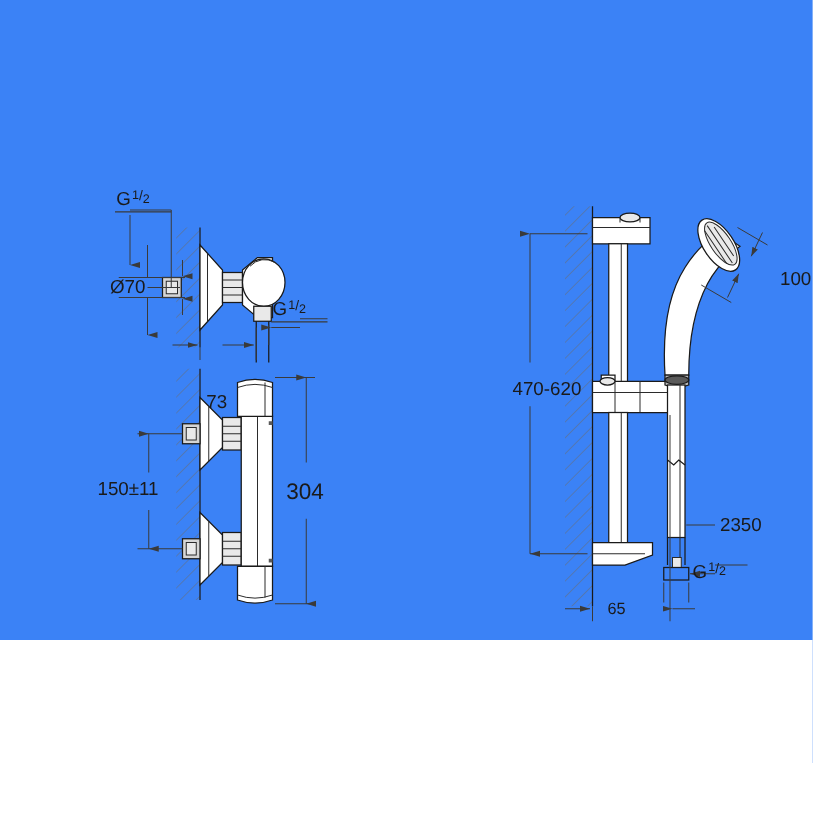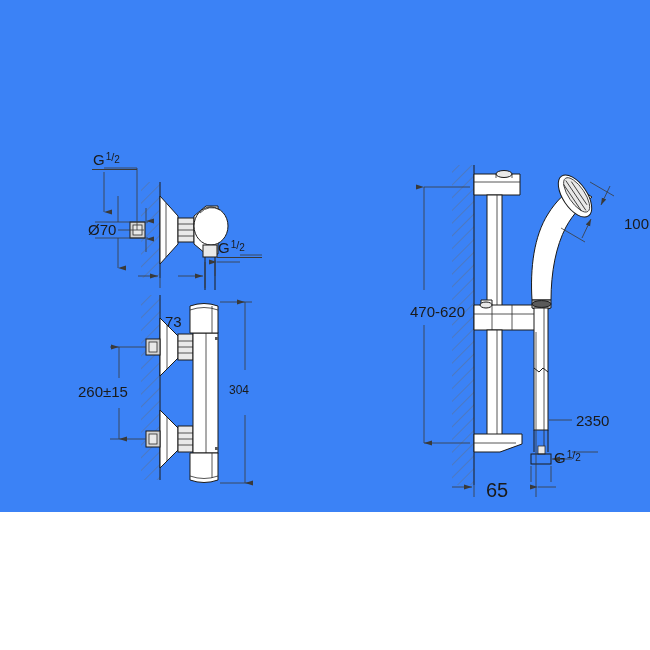--- a/index.html
+++ b/index.html
@@ -297,29 +297,29 @@
 
   <div class="label-abs" style="left:76px;top:221px;font-size:15px;margin-left:12px;">Ø70</div>
 
   <div class="label-abs" style="left:165px;top:268px;font-size:15px;margin-top:45px;">73</div>
 
   <div class="gthread" style="left:218px;top:240px;">
     <span>G</span><span class="frac"><span class="num">1</span><span class="sl">/</span><span class="den">2</span></span>
   </div>
   <div style="position:absolute;left:217px;top:257px;width:45px;height:1px;background:#3a3a3a;"></div>
 
-  <div class="label-abs" style="left:78px;top:383px;font-size:15px;">260±15</div>
-
-  <div class="label-abs" style="left:229px;top:383px;font-size:12px;">304</div>
+  <div class="label-abs" style="left:78px;top:383px;font-size:15px;">150±11</div>
+
+  <div class="label-abs" style="left:229px;top:383px;font-size:18px;">304</div>
 
   <div class="label-abs" style="left:624px;top:215px;font-size:15px;">100</div>
 
   <div class="label-abs" style="left:388px;top:303px;font-size:15px;margin-left:22px;">470-620</div>
 
   <div class="label-abs" style="left:576px;top:412px;font-size:15px;">2350</div>
 
   <div class="gthread" style="left:554px;top:450px;">
     <span>G</span><span class="frac"><span class="num">1</span><span class="sl">/</span><span class="den">2</span></span>
   </div>
 
-  <div class="label-abs" style="left:486px;top:479px;font-size:20px;">65</div>
+  <div class="label-abs" style="left:486px;top:479px;font-size:13px;">65</div>
 
 </div>
 
 </body></html>

